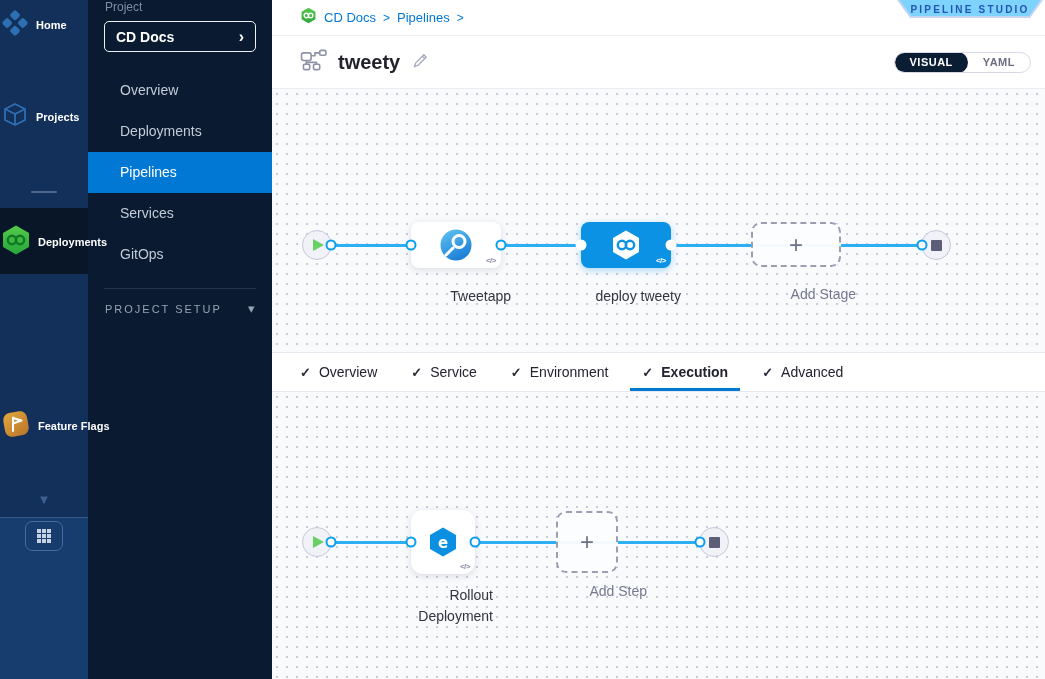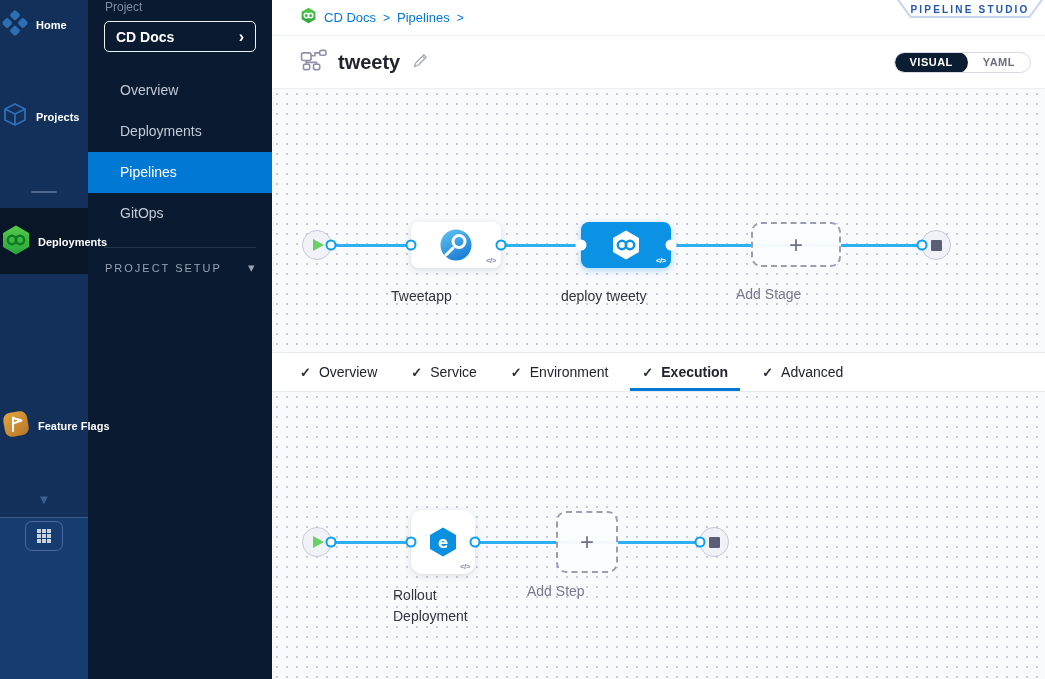--- a/index.html
+++ b/index.html
@@ -29,21 +29,21 @@
   .panel-divider { margin:13px 16px 12px; border-top:1px solid #22354e; }
   .setup-row { display:flex; align-items:center; padding-left:17px; color:#97a3b4; cursor:pointer; }
   .setup-row .t { font-size:11px; font-weight:400; letter-spacing:2px; }
   .setup-row .c { margin-left:26px; font-size:13px; }
 
   
   .main { position:relative; flex:1; display:flex; flex-direction:column; background:#fff; }
 
   .badge { position:absolute; top:0; right:2px; width:146px; height:18px; z-index:9;
            background:#c7d5f1; clip-path:polygon(0 0,100% 0,calc(100% - 13px) 100%,13px 100%); }
-  .badge-inner { position:absolute; inset:0; background:#ffffff;
+  .badge-inner { position:absolute; inset:0; background:#7dd3fc;
            clip-path:polygon(2.5px 0,calc(100% - 2.5px) 0,calc(100% - 14px) calc(100% - 2px),14px calc(100% - 2px));
            display:flex; align-items:center; justify-content:center;
            font-size:10px; font-weight:700; letter-spacing:2.2px; color:#2356b2; }
 
   .crumb-bar { height:36px; flex:none; border-bottom:1px solid #eceef4; display:flex; align-items:center; padding-left:28px; gap:7px; }
   .crumb-bar a { font-size:13px; color:#0278d5; text-decoration:none; cursor:pointer; }
   .crumb-sep { font-size:12px; color:#0278d5; }
 
   .title-bar { height:53px; flex:none; border-bottom:1px solid #eceef4; display:flex; align-items:center; padding:0 14px 0 28px; gap:11px; }
   .pipe-name { font-size:20px; font-weight:700; color:#22232d; }
@@ -67,21 +67,21 @@
   .stage-node { position:absolute; width:90px; height:46px; border-radius:8px; display:flex; align-items:center; justify-content:center; z-index:3; cursor:pointer; }
   .stage-node.white { background:#fff; box-shadow:0 2px 7px rgba(40,41,61,.14); }
   .stage-node.blue  { background:#0b92e4; box-shadow:0 2px 7px rgba(11,146,228,.35); }
   .step-node { position:absolute; width:64px; height:64px; border-radius:12px; background:#fff; box-shadow:0 2px 7px rgba(40,41,61,.14); display:flex; align-items:center; justify-content:center; z-index:3; cursor:pointer; }
   .code-glyph { position:absolute; right:5px; bottom:3px; font-size:8px; font-weight:700; color:#8f91a8; letter-spacing:-.5px; }
   .blue .code-glyph { color:#fff; }
 
   .add-box { position:absolute; border:2px dashed #9b9db2; border-radius:10px; background:rgba(252,253,255,.96); display:flex; align-items:center; justify-content:center; z-index:3; cursor:pointer; }
   .add-box .plus { font-size:24px; font-weight:400; color:#6f7187; line-height:1; }
 
-  .node-label { position:absolute; width:120px; text-align:left; font-size:14px; color:#33343f; z-index:2; }
+  .node-label { position:absolute; width:120px; text-align:right; font-size:14px; color:#33343f; z-index:2; }
   .node-label.grey { color:#76788d; }
   .node-label.wrap { width:100px; line-height:21px; }
 
   .tab-bar { height:40px; flex:none; background:#fff; border-top:1px solid #e7e9f0; border-bottom:1px solid #e7e9f0; display:flex; align-items:stretch; padding-left:16px; }
   .tab { display:flex; align-items:center; gap:8px; padding:0 12px; margin-right:10px; font-size:14px; color:#22232e; cursor:pointer; }
   .tab .chk { font-size:13px; font-weight:700; color:#2b2d3a; }
   .tab.active { font-weight:700; box-shadow:inset 0 -3px 0 #0278d5; }
 </style>
 </head>
 <body>
@@ -173,20 +173,21 @@
   <aside class="panel">
     <div class="panel-label">Project</div>
     <div class="selector">
       <span>CD Docs</span>
       <span class="chev">›</span>
     </div>
     <ul class="menu">
       <li>Overview</li>
       <li>Deployments</li>
       <li class="active">Pipelines</li>
+      <li>Services</li>
       <li>GitOps</li>
     </ul>
     <div class="panel-divider"></div>
     <div class="setup-row">
       <span class="t">PROJECT SETUP</span>
       <span class="c">▾</span>
     </div>
   </aside>
 
   <main class="main">

